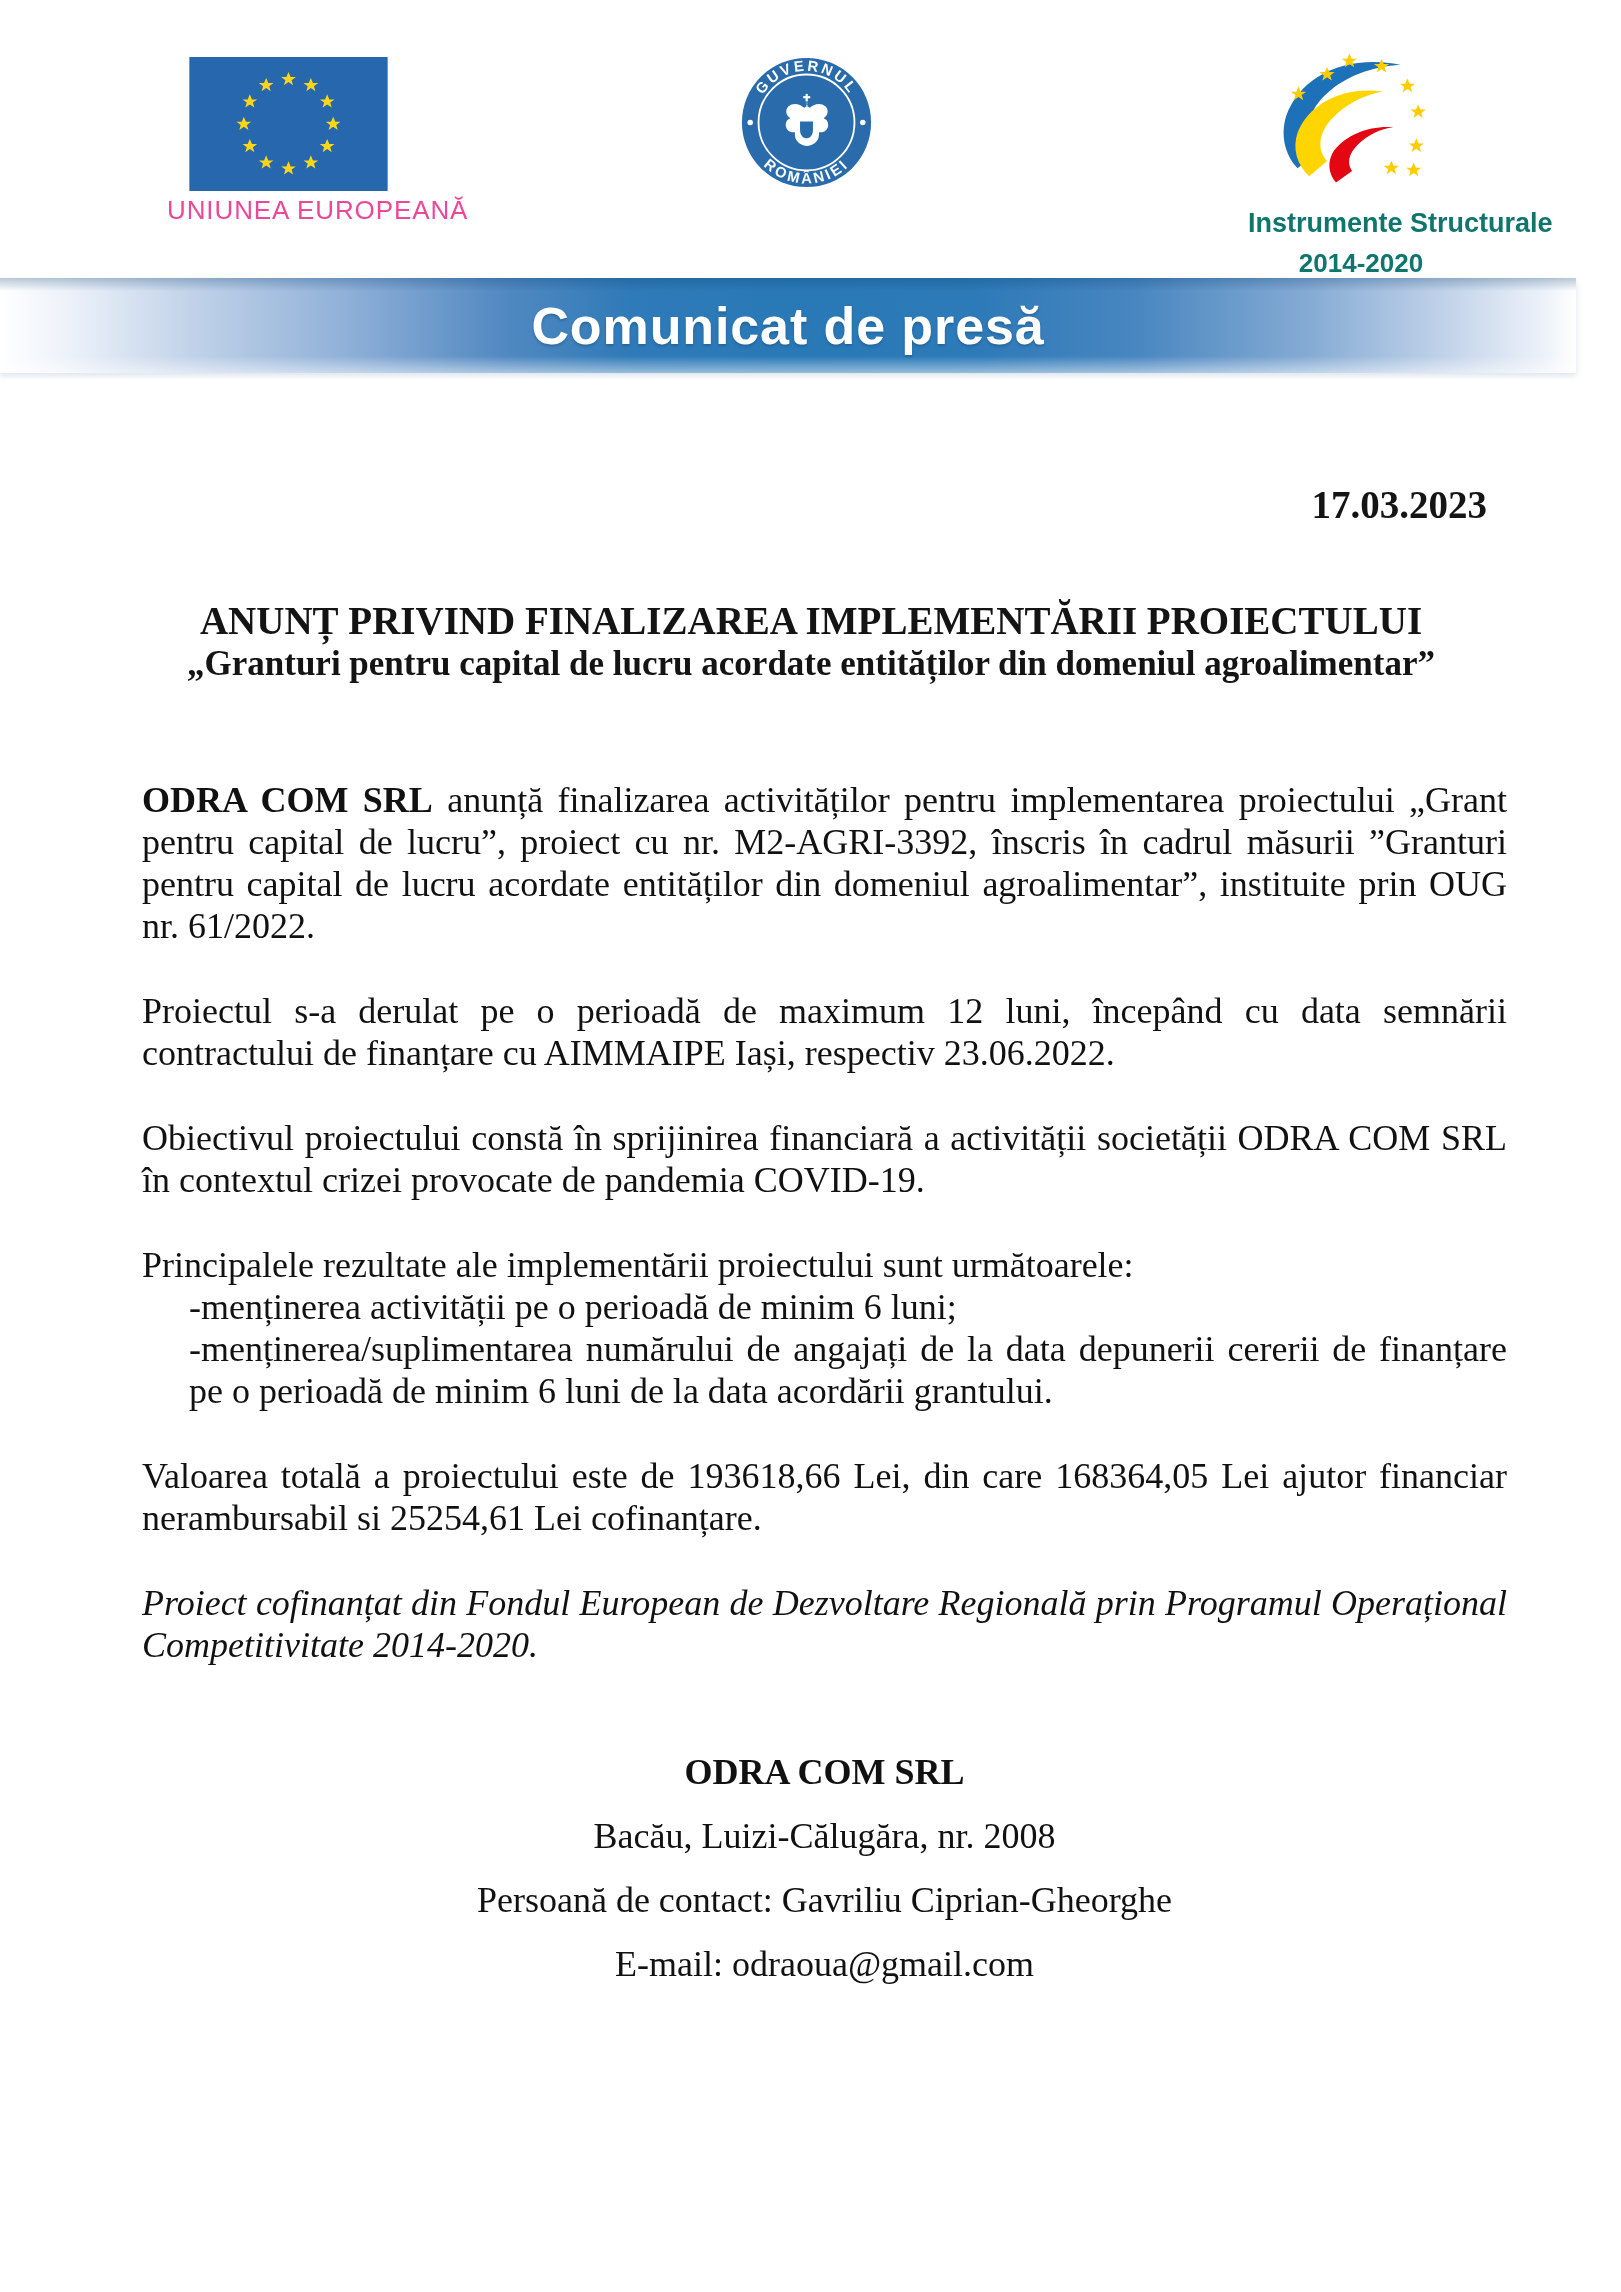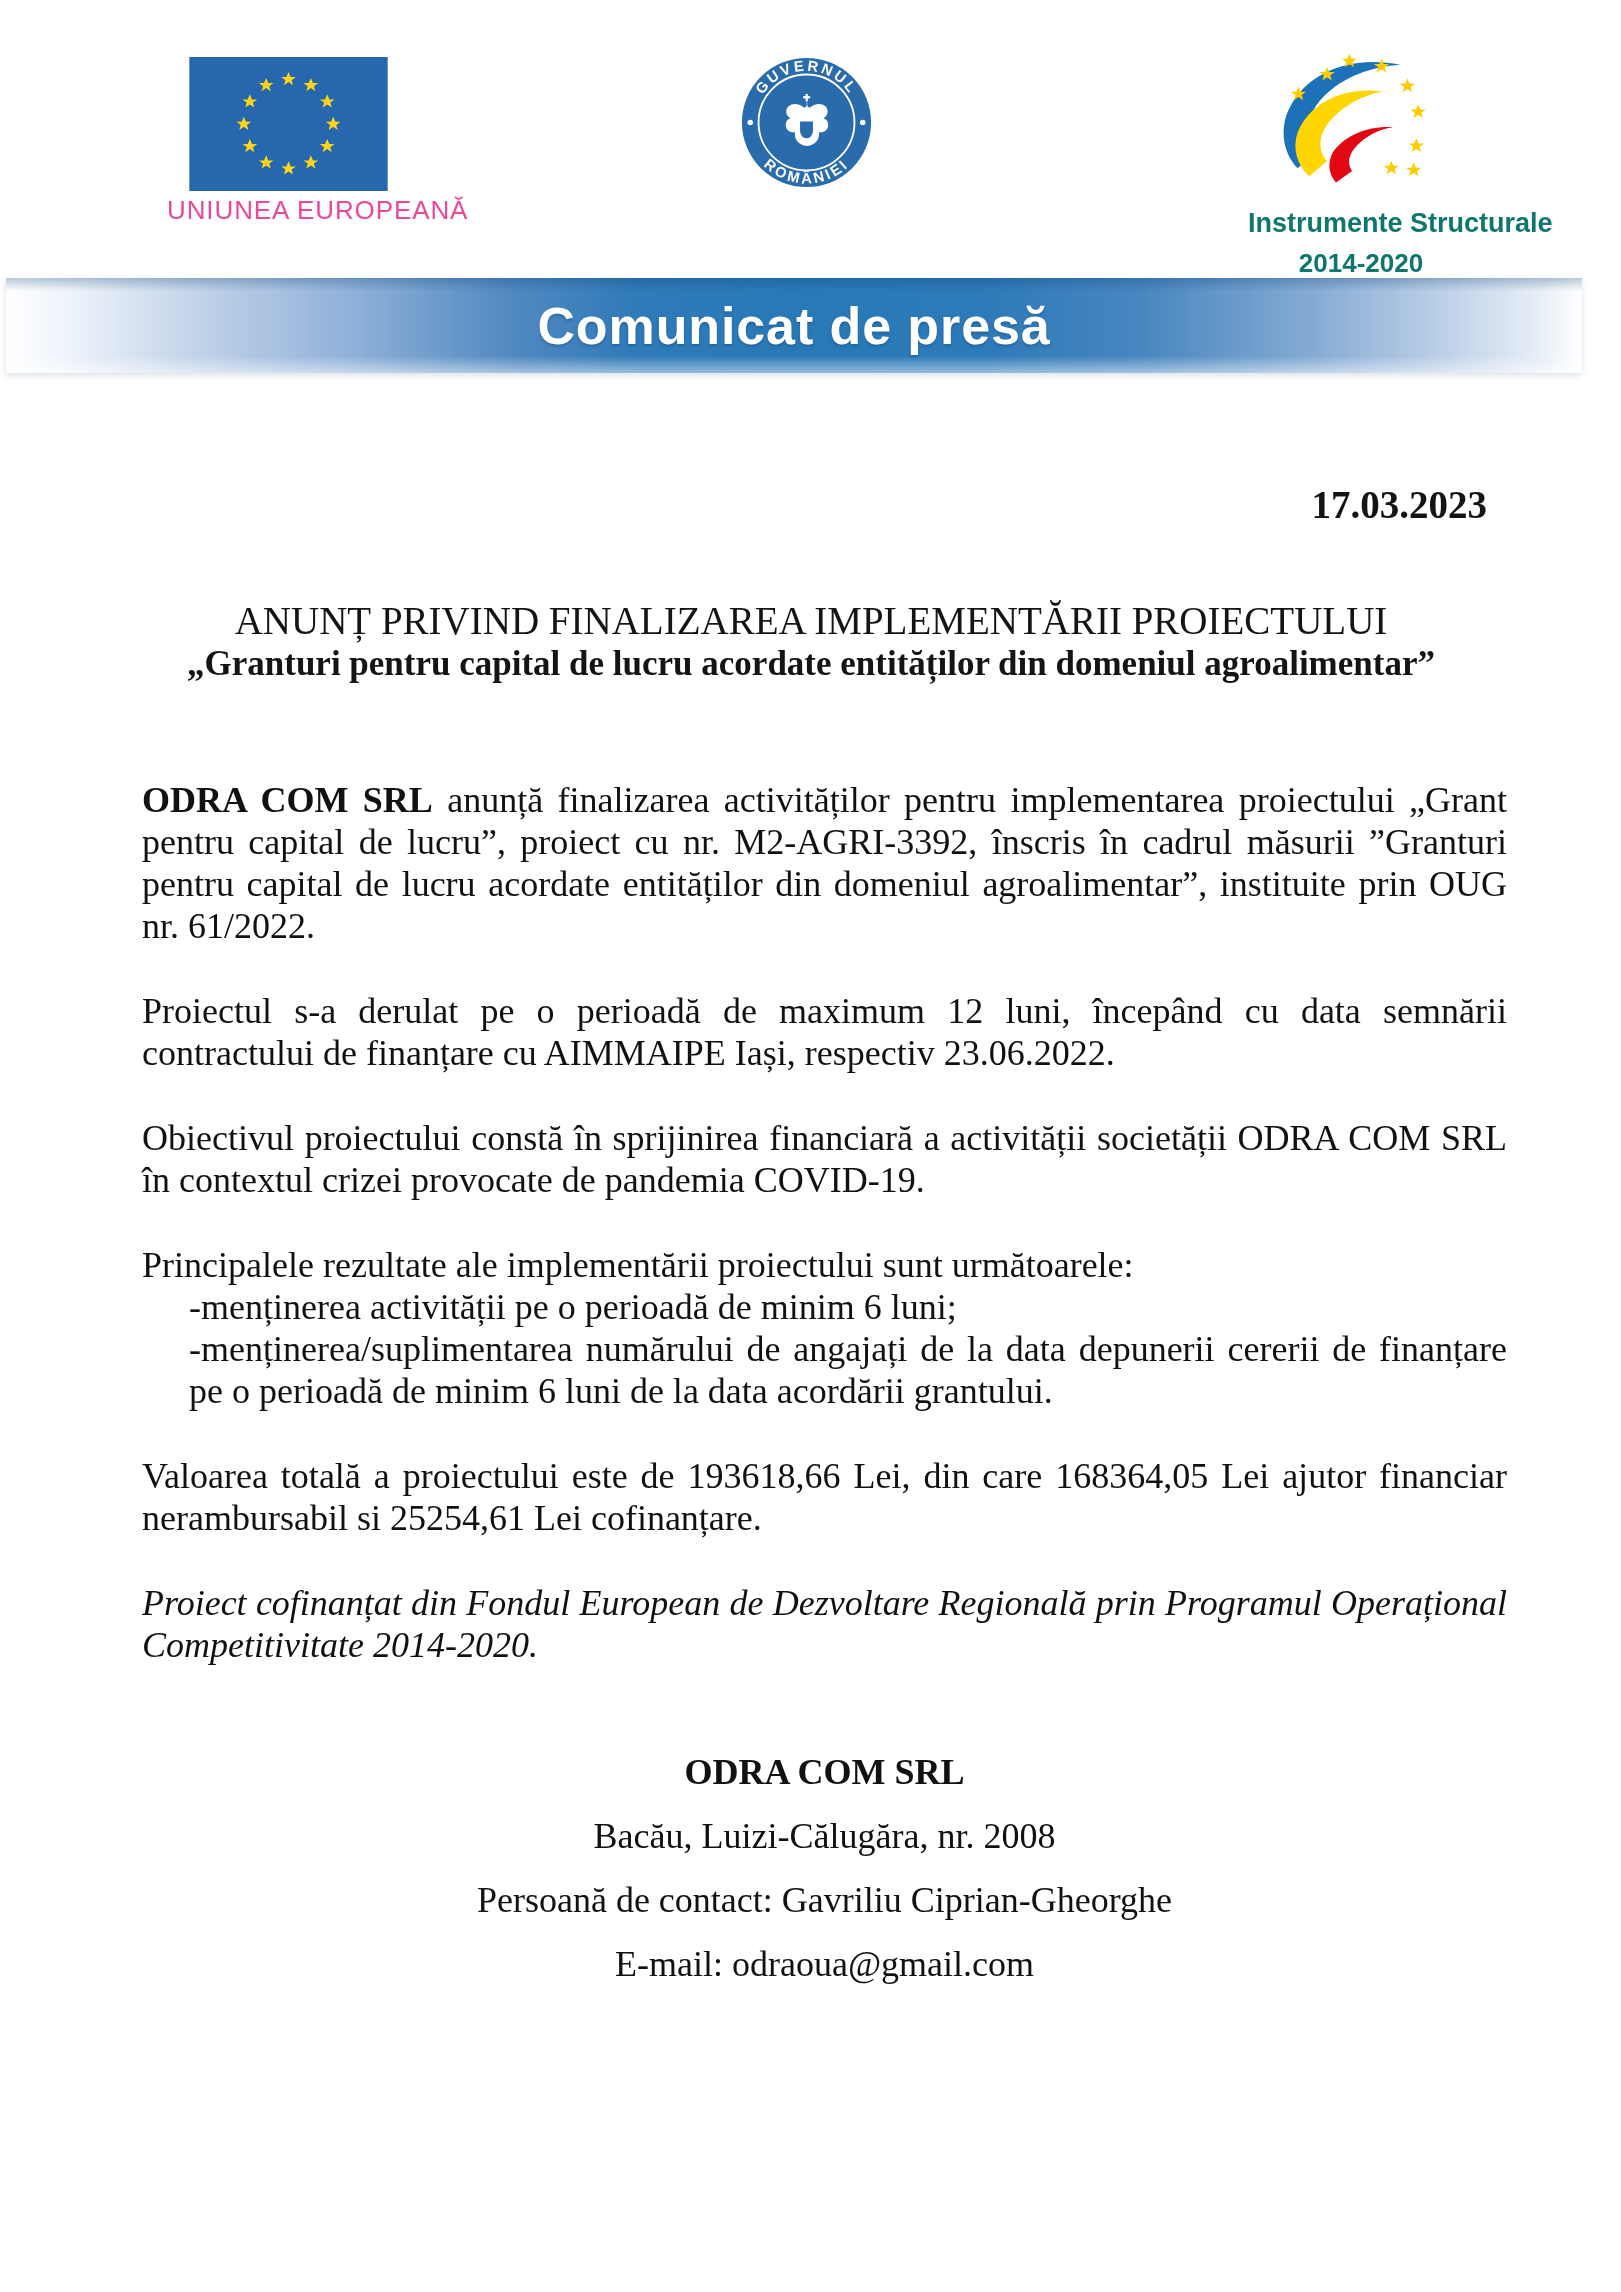--- a/index.html
+++ b/index.html
@@ -29,36 +29,35 @@
   .banner {
     position:absolute; top:278px; left:0; width:1576px; height:95px;
     display:flex; align-items:center; justify-content:center;
     background-image:
       linear-gradient(180deg, rgba(12,62,112,0.28) 0%, rgba(12,62,112,0) 14%, rgba(255,255,255,0) 82%, rgba(255,255,255,0.5) 100%),
       linear-gradient(90deg,
         #ffffff 0%, #eef3fa 4%, #c2d3e9 12%, #8fb0d8 22%, #5189c1 32%,
         #2f7ab8 40%, #2979b7 50%, #2d7ab8 62%, #4886c0 72%, #85abd4 83%,
         #c3d4ea 92%, #edf2f9 98%, #ffffff 100%);
     box-shadow:0 2.7px 6.3px rgba(110,140,175,0.25);
-    margin-left:6px;
   }
   .banner-text {
     font-family:"Liberation Sans", sans-serif; font-weight:bold;
     font-size:52px; color:#ffffff; letter-spacing:0.9px;
     text-shadow:0 1.8px 2.7px rgba(20,60,100,0.35);
   }
 
   
   .doc-date {
     position:absolute; top:482px; left:0; right:135px; text-align:right;
     font-weight:bold; font-size:39px;
   }
   .doc-title {
     position:absolute; top:598px; left:81px; right:81px; text-align:center;
-    font-weight:normal; font-size:39px; white-space:nowrap;
+    font-weight:bold; font-size:39px; white-space:nowrap;
   }
   .doc-subtitle {
     position:absolute; top:644px; left:72px; right:72px; text-align:center;
     font-weight:bold; font-size:35px; white-space:nowrap;
   }
   .body-text {
     position:absolute; top:779px; left:142px; width:1365px;
     font-size:36px; line-height:42px; color:#111111;
   }
   .body-text p { text-align:justify; }

